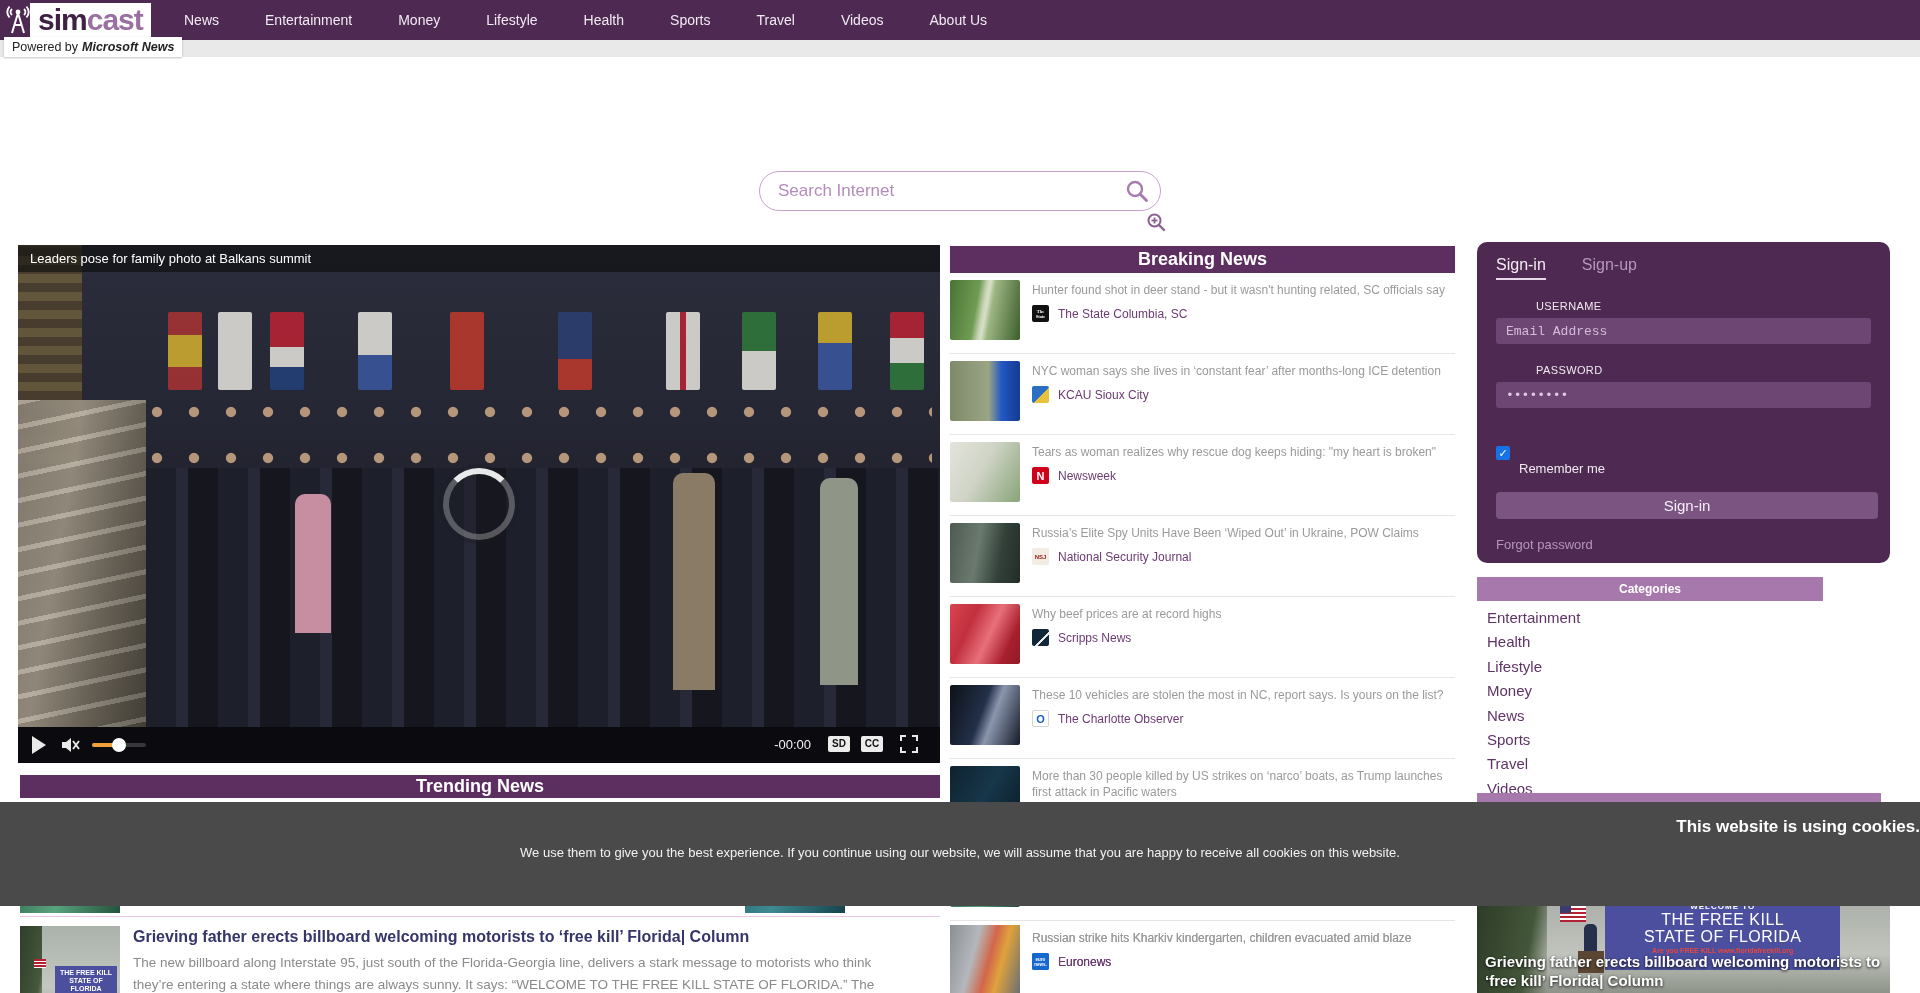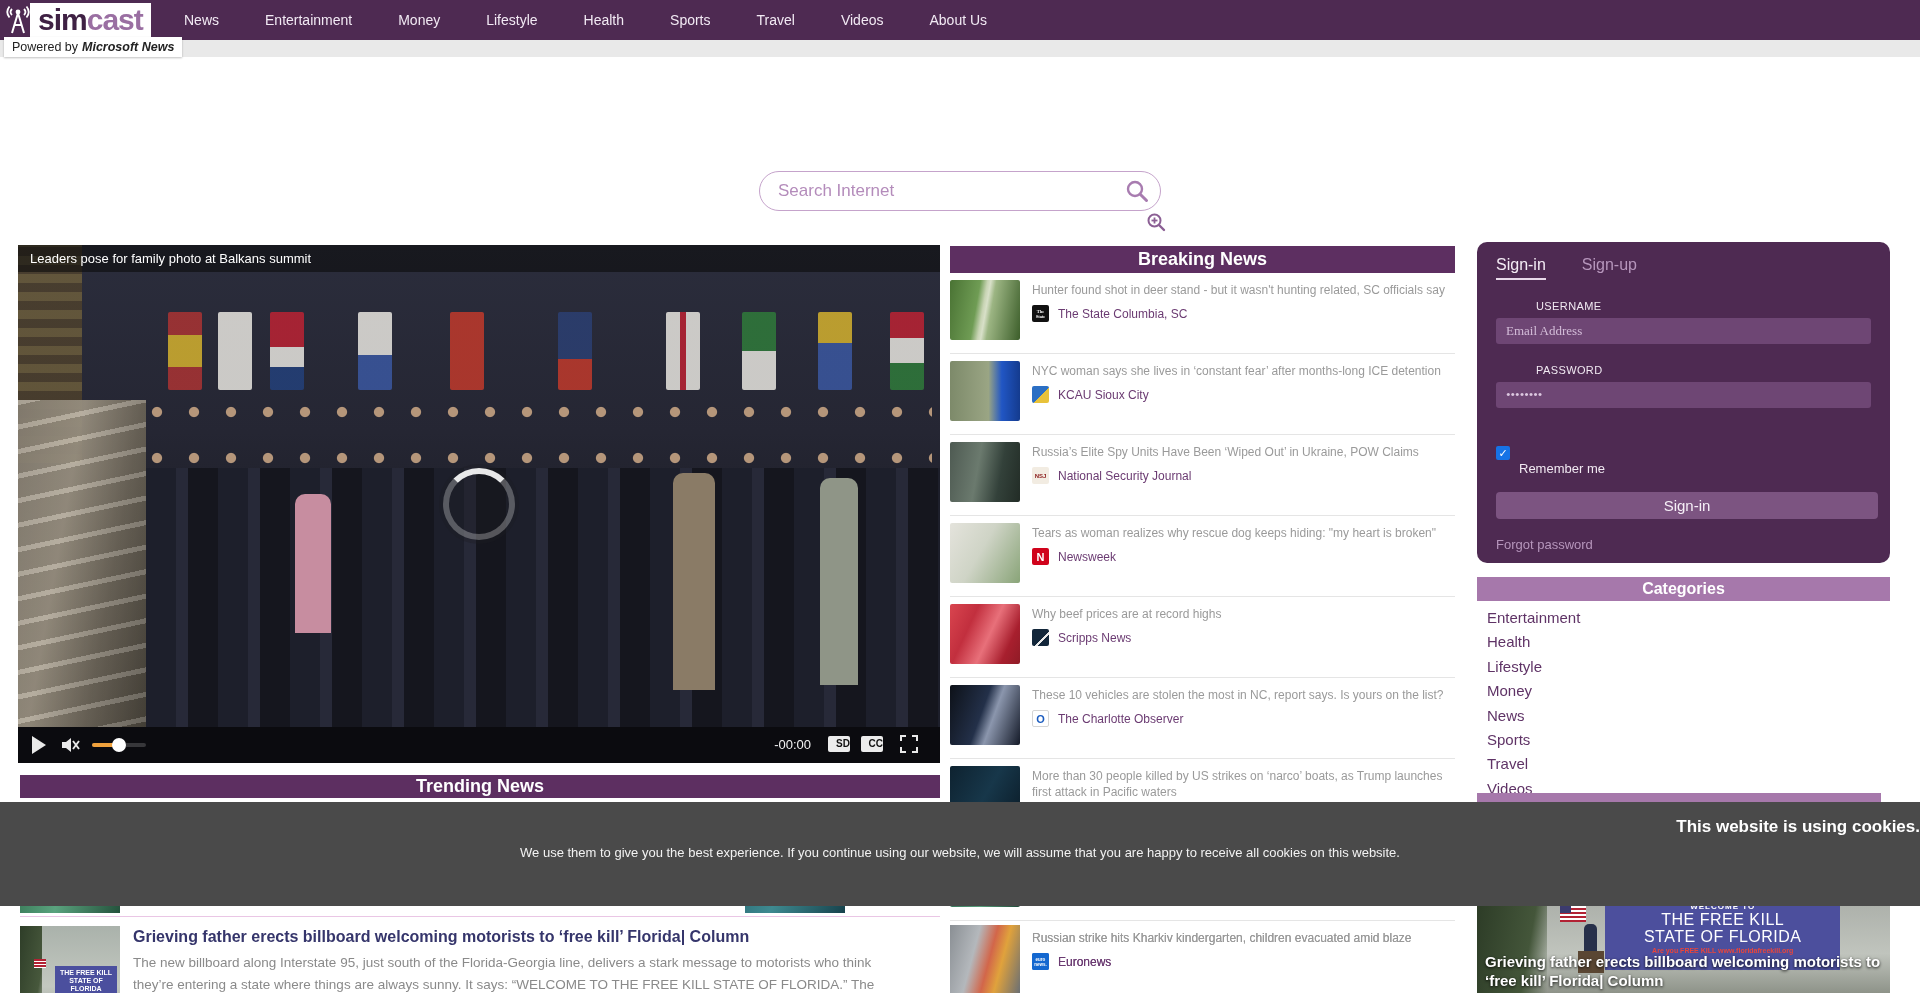--- a/index.html
+++ b/index.html
@@ -54,21 +54,21 @@
     border:6px solid rgba(235,235,235,.30);border-top-color:rgba(255,255,255,.9);box-sizing:border-box;}
   .v-ctrl{position:absolute;left:0;right:0;bottom:6px;height:24px;z-index:6;color:#fff;}
   .play-tri{position:absolute;left:14px;top:3px;width:0;height:0;cursor:pointer;
     border-left:14px solid #e9e9e9;border-top:9px solid transparent;border-bottom:9px solid transparent;}
   .mute-ic{position:absolute;left:42px;top:2px;width:20px;height:20px;cursor:pointer;}
   .vol-track{position:absolute;left:74px;top:10px;width:54px;height:4px;background:rgba(255,255,255,.18);border-radius:2px;cursor:pointer;}
   .vol-fill{position:absolute;left:0;top:0;height:4px;width:26px;background:#f0a13c;border-radius:2px;}
   .vol-knob{position:absolute;left:20px;top:-5px;width:14px;height:14px;border-radius:50%;background:#fff;}
   .v-time{position:absolute;right:129px;top:4px;font-size:13px;color:#f2f2f2;}
   .v-badge{position:absolute;top:3px;width:22px;height:16px;background:#ececec;color:#111;border-radius:2px;
-    font-size:10px;font-weight:bold;text-align:right;line-height:16px;cursor:pointer;}
+    font-size:10px;font-weight:bold;text-align:center;line-height:16px;cursor:pointer;}
   .fs-ic{position:absolute;right:22px;top:2px;width:18px;height:18px;cursor:pointer;}
 
   
   .breaking{position:absolute;left:950px;top:246px;width:505px;}
   .sec-header{height:27px;background:#5d2f61;color:#fff;font-size:18px;font-weight:bold;
     text-align:center;line-height:27px;}
   .bk-item{position:relative;height:80px;border-bottom:1px solid #e5e5e5;cursor:pointer;}
   .bk-thumb{position:absolute;left:0;top:7px;width:70px;height:60px;border-radius:2px;}
   .bk-text{margin-left:82px;padding-top:9px;}
   .bk-headline{font-size:12px;line-height:16px;color:#9a9a9a;}
@@ -96,33 +96,33 @@
   .lg-euronews{background:#1468d0;color:#fff;font-size:4.5px;line-height:5px;text-align:center;}
 
   
   .signin-card{position:absolute;left:1477px;top:242px;width:413px;height:321px;background:#4e2a52;
     border-radius:10px;box-sizing:border-box;padding:14px 19px;}
   .tabs{display:flex;gap:36px;}
   .tab{font-size:16px;color:#b696bc;padding-bottom:4px;cursor:pointer;}
   .tab.active{color:#f4ecf5;border-bottom:2px solid #e8d9ea;}
   .field-label{font-size:11px;color:#f1e9f2;letter-spacing:.4px;margin-top:20px;padding-left:40px;}
   .field-input{width:375px;height:26px;margin-top:6px;background:#6e4674;border:none;border-radius:3px;
-    color:#dcc8e0;font-size:13px;padding:0 10px;box-sizing:border-box;outline:none;font-family:Liberation Serif, serif;}
+    color:#dcc8e0;font-size:13px;padding:0 10px;box-sizing:border-box;outline:none;font-family:Liberation Mono, monospace;}
   .field-input::placeholder{color:#d3bcd8;}
   .remember-row{display:flex;align-items:center;margin-top:22px;}
   .cb{width:14px;height:14px;background:#1673e6;border-radius:2px;color:#fff;font-size:11px;
     line-height:14px;text-align:center;cursor:pointer;}
   .remember-lbl{font-size:13px;color:#f1e9f2;margin-left:9px;margin-top:31px;}
   .signin-btn{width:382px;height:27px;margin-top:16px;background:#7c5481;border:none;border-radius:4px;
     color:#f6eff7;font-size:15px;cursor:pointer;font-family:"Liberation Sans",sans-serif;}
   .forgot{display:inline-block;margin-top:18px;font-size:13px;color:#b696bc;cursor:pointer;}
 
   
-  .cat-header{position:absolute;left:1477px;top:577px;width:413px;height:24px;background:#a678ab;
-    color:#fff;font-size:16px;font-weight:bold;text-align:center;line-height:24px;}
+  .cat-header{position:absolute;left:1477px;top:577px;width:346px;height:24px;background:#a678ab;
+    color:#fff;font-size:12px;font-weight:bold;text-align:center;line-height:24px;}
   .cat-list{position:absolute;left:1487px;top:606px;width:390px;}
   .cat-item{display:block;font-size:15px;color:#5f3366;line-height:24.4px;cursor:pointer;text-decoration:none;}
   .cat-bottom-bar{position:absolute;left:1477px;top:793px;width:404px;height:9px;background:#a678ab;}
 
   
   .trend-header{position:absolute;left:20px;top:775px;width:920px;height:23px;background:#5d2f61;
     color:#fff;font-size:18px;font-weight:bold;text-align:center;line-height:23px;}
   .tr-thumb1{position:absolute;left:20px;top:803px;width:100px;height:110px;
     background:linear-gradient(100deg,#31704f 0%,#5aa37e 45%,#24523c 100%);}
   .tr-thumb2{position:absolute;left:745px;top:803px;width:100px;height:110px;
@@ -289,37 +289,37 @@
       <div class="bk-text">
         <div class="bk-headline">NYC woman says she lives in ‘constant fear’ after months-long ICE detention</div>
         <div class="bk-src">
           <span class="lg lg-kcau"></span>
           <span class="bk-srcname">KCAU Sioux City</span>
         </div>
       </div>
     </div>
 
     <div class="bk-item">
+      <div class="bk-thumb th2"></div>
+      <div class="bk-text">
+        <div class="bk-headline">Tears as woman realizes why rescue dog keeps hiding: "my heart is broken"</div>
+        <div class="bk-src">
+          <span class="lg lg-newsweek">N</span>
+          <span class="bk-srcname">Newsweek</span>
+        </div>
+      </div>
+    </div>
+
+    <div class="bk-item">
       <div class="bk-thumb th3"></div>
       <div class="bk-text">
         <div class="bk-headline">Russia’s Elite Spy Units Have Been ‘Wiped Out’ in Ukraine, POW Claims</div>
         <div class="bk-src">
           <span class="lg lg-nsj">NSJ</span>
           <span class="bk-srcname">National Security Journal</span>
-        </div>
-      </div>
-    </div>
-
-    <div class="bk-item">
-      <div class="bk-thumb th2"></div>
-      <div class="bk-text">
-        <div class="bk-headline">Tears as woman realizes why rescue dog keeps hiding: "my heart is broken"</div>
-        <div class="bk-src">
-          <span class="lg lg-newsweek">N</span>
-          <span class="bk-srcname">Newsweek</span>
         </div>
       </div>
     </div>
 
     <div class="bk-item">
       <div class="bk-thumb th4"></div>
       <div class="bk-text">
         <div class="bk-headline">Why beef prices are at record highs</div>
         <div class="bk-src">
           <span class="lg lg-scripps"></span>

